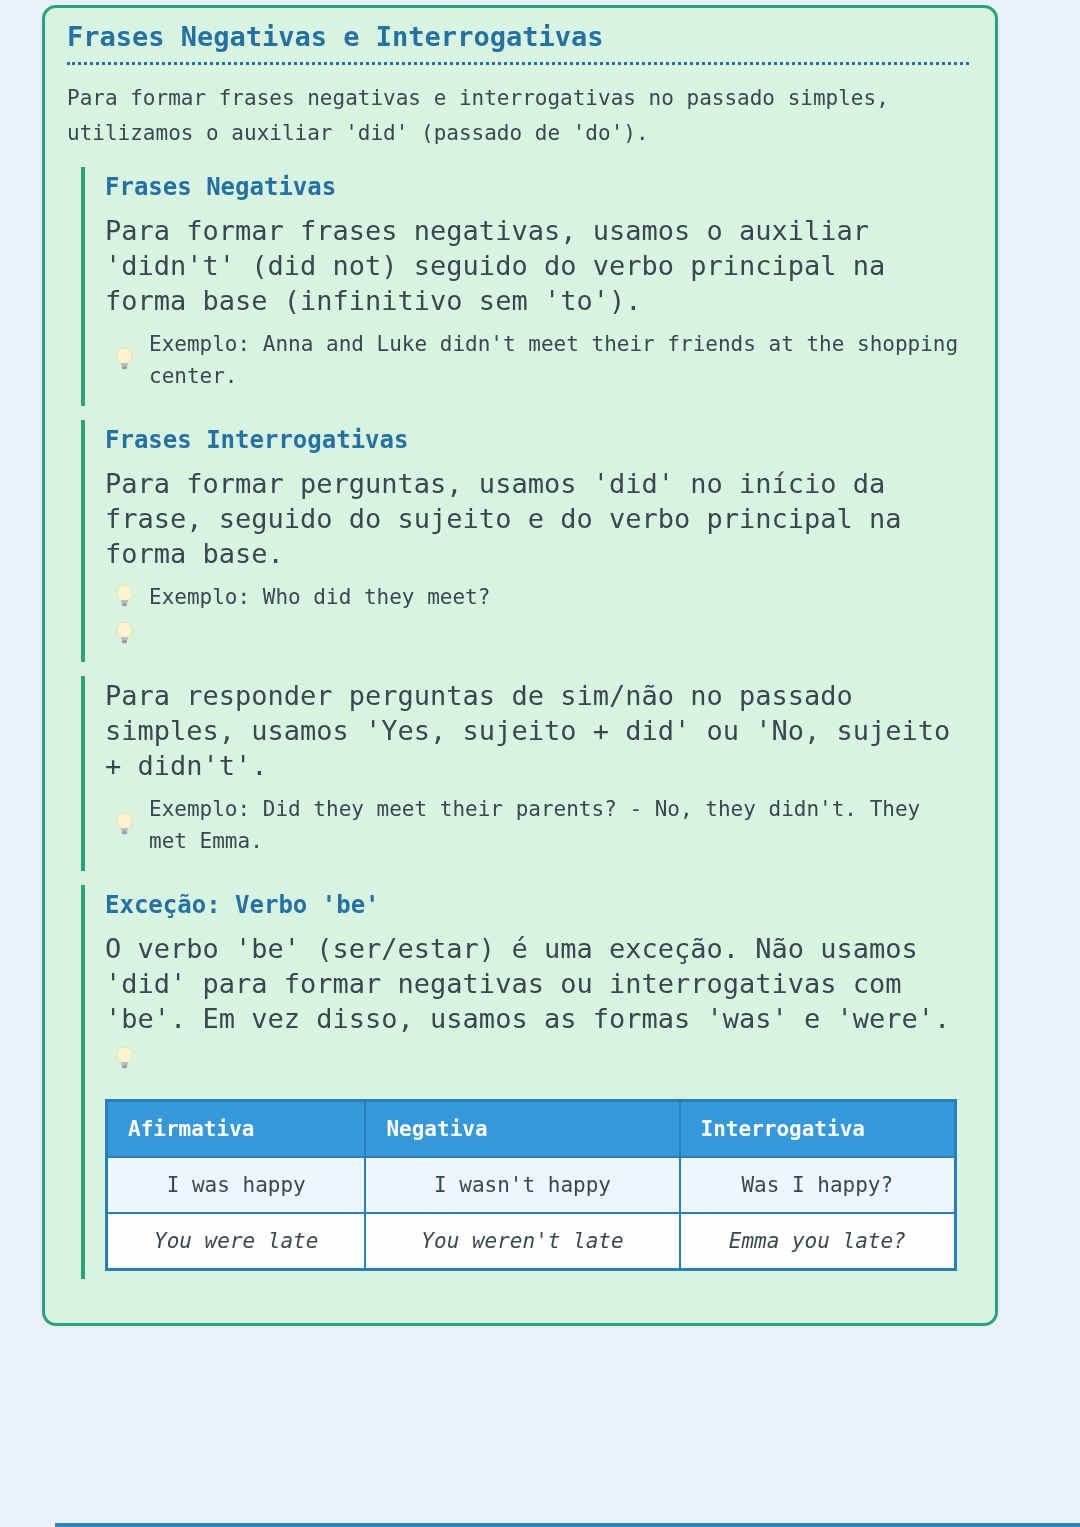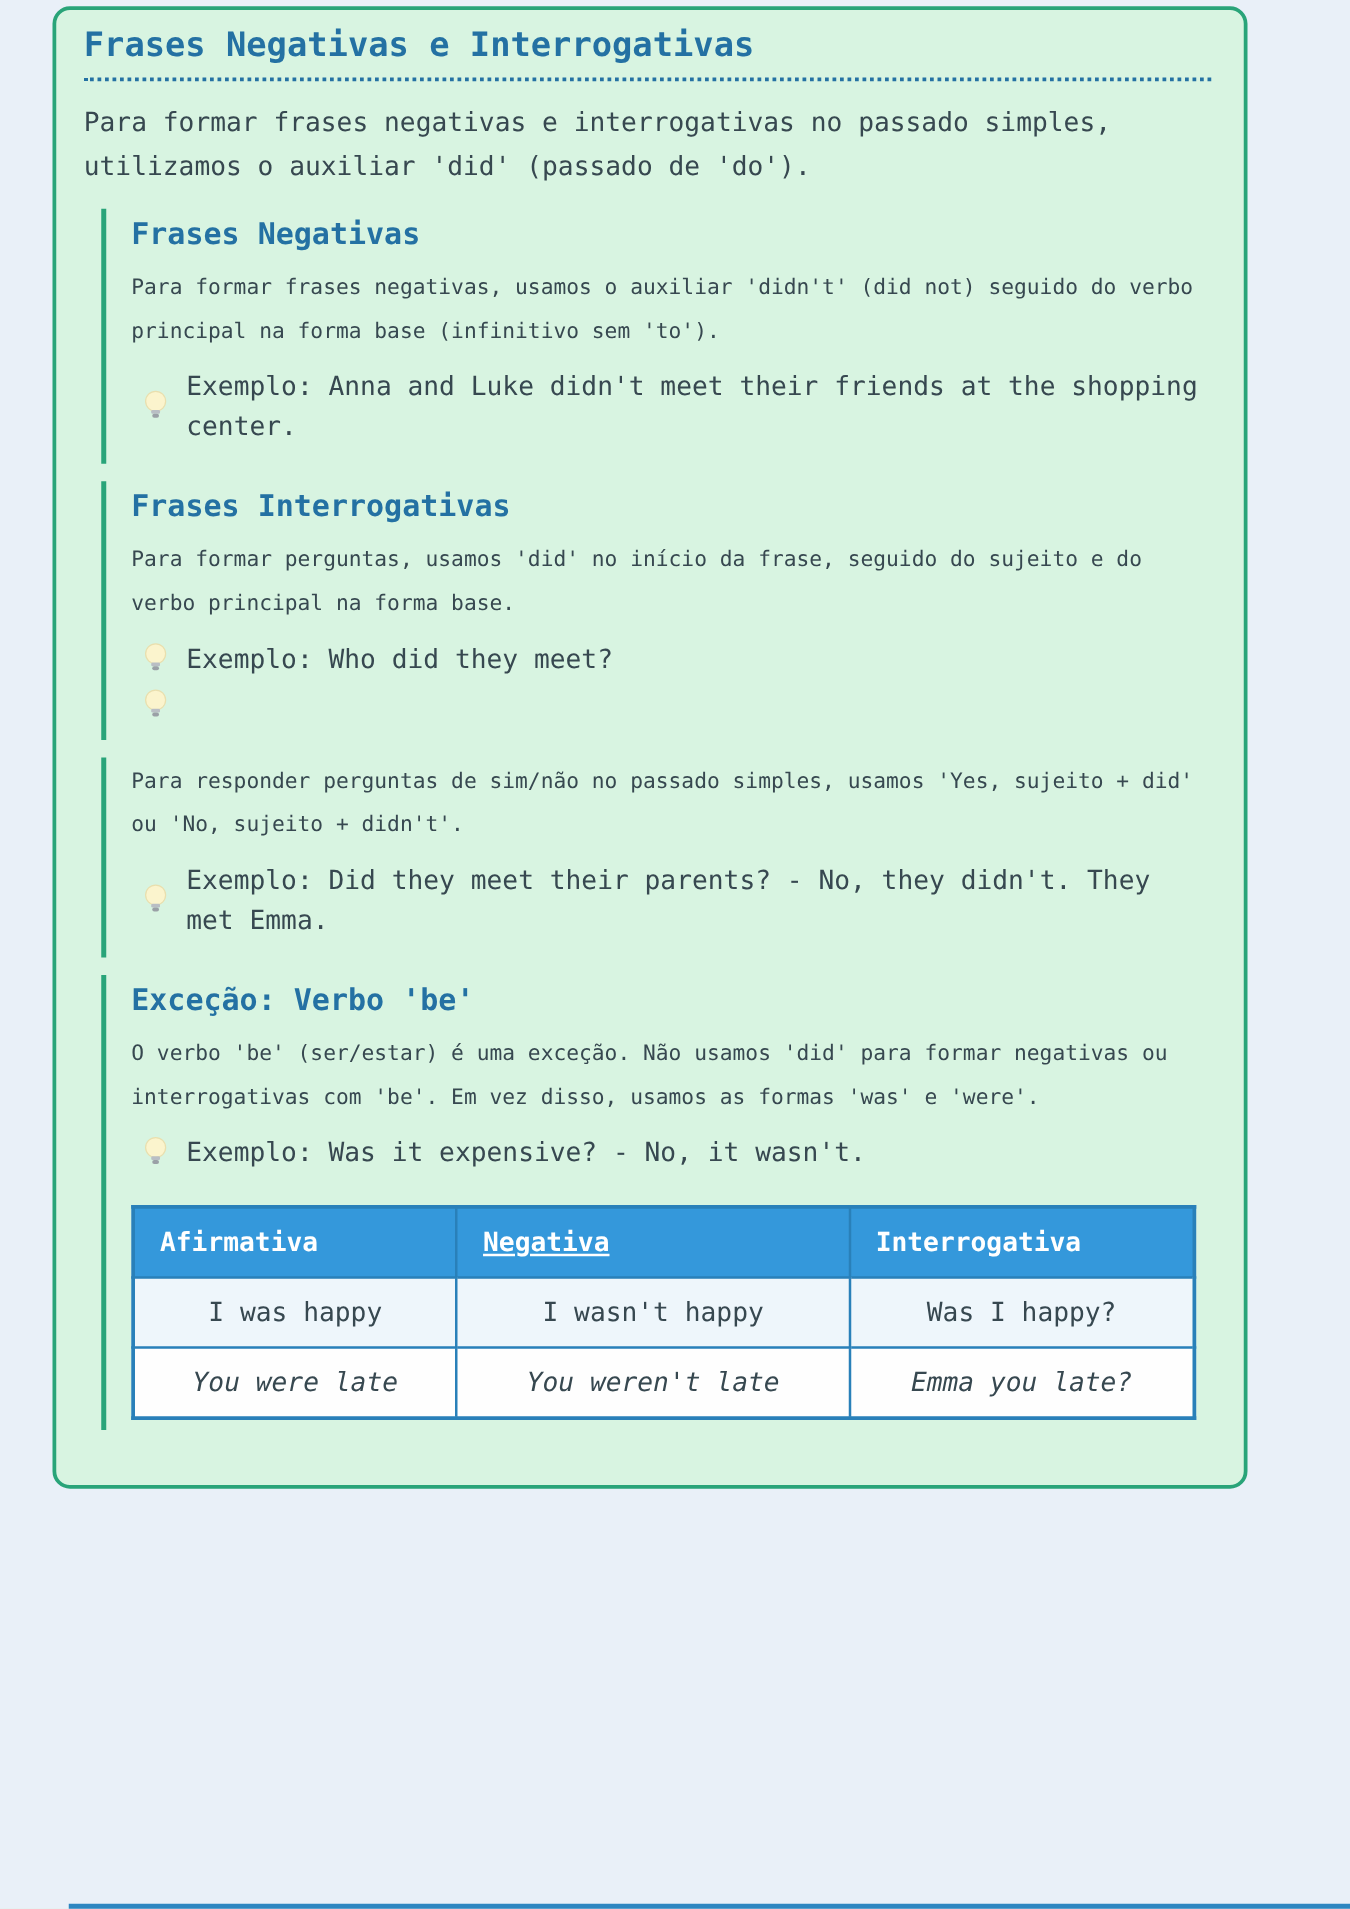--- a/index.html
+++ b/index.html
@@ -42,21 +42,21 @@
   }
   .sub h2 {
     margin: 4px 0 12px;
     font-size: 24px;
     line-height: 28px;
     font-weight: bold;
     color: #2471a3;
   }
   .sub p.body {
     margin: 0 0 10px;
-    font-size: 17px;
+    font-size: 27px;
     line-height: 35px;
     color: #374850;
   }
   .example {
     display: flex;
     align-items: center;
     gap: 15px;
     padding-left: 10px;
     margin: 2px 0 8px;
     font-size: 21px;
@@ -81,21 +81,21 @@
     border: 2px solid #2980b9;
   }
   table.be-table td {
     font-size: 21px;
     color: #374850;
     text-align: center;
     padding: 15px 10px;
     border: 2px solid #2980b9;
   }
   table.be-table th:nth-child(1) { width: 30.5%; }
-  table.be-table th:nth-child(2) { width: 37%; text-decoration: underline; }
+  table.be-table th:nth-child(2) { width: 37%; }
   table.be-table th:nth-child(3) { width: 32.5%; }
   table.be-table tbody tr:nth-child(1) { background: #eef6fb; }
   table.be-table tbody tr:nth-child(2) { background: #fefefe; font-style: italic; }
   .bottom-strip {
     position: absolute;
     left: 55px; right: 0; bottom: 0;
     height: 4px;
     background: #2e86c1;
   }
 </style>
@@ -167,21 +167,20 @@
       <h2>Exceção: Verbo 'be'</h2>
       <p class="body">O verbo 'be' (ser/estar) é uma exceção. Não usamos 'did' para formar negativas ou interrogativas com 'be'. Em vez disso, usamos as formas 'was' e 'were'.</p>
       <div class="example">
         <span class="bulb">
           <svg width="19" height="27" viewBox="0 0 19 27">
             <circle cx="9.5" cy="9" r="8" fill="#fbf4cd" stroke="#e9dfae" stroke-width="1"></circle>
             <rect x="6" y="16" width="7" height="3" rx="1" fill="#b9bec4"></rect>
             <rect x="6.8" y="19" width="5.4" height="3.2" rx="1.6" fill="#9aa0a6"></rect>
           </svg>
         </span>
-        <span class="ex-text">Exemplo: Was it expensive? - No, it wasn't.</span>
       </div>
 
       <table class="be-table">
         <thead>
           <tr>
             <th>Afirmativa</th>
             <th>Negativa</th>
             <th>Interrogativa</th>
           </tr>
         </thead>

